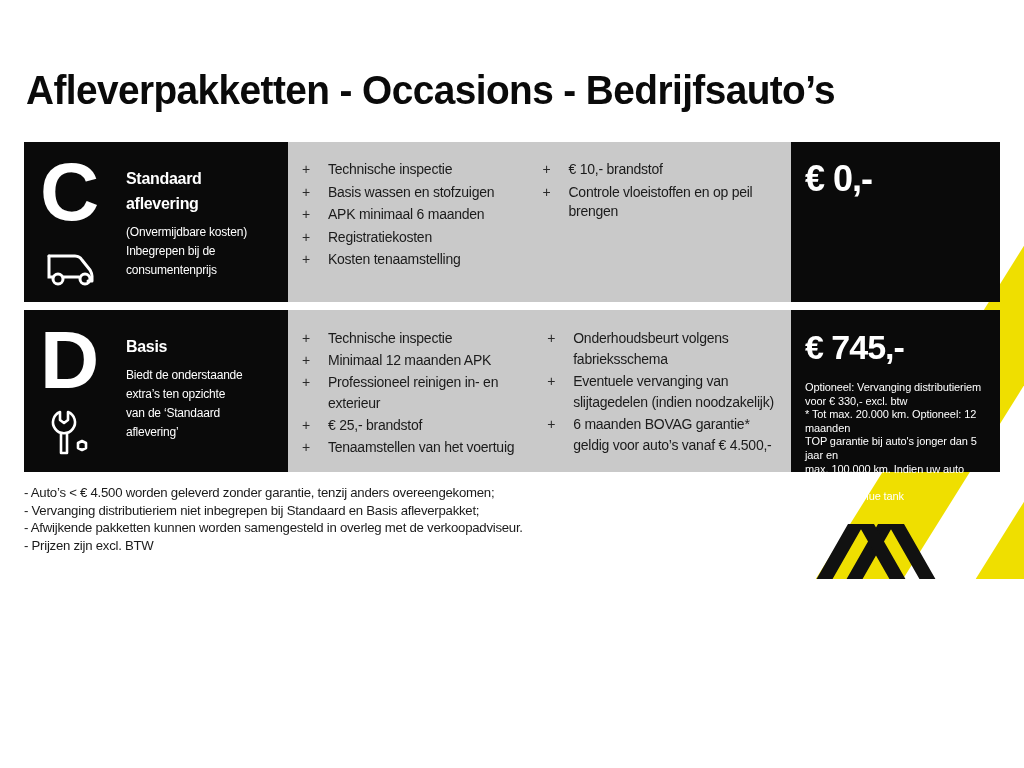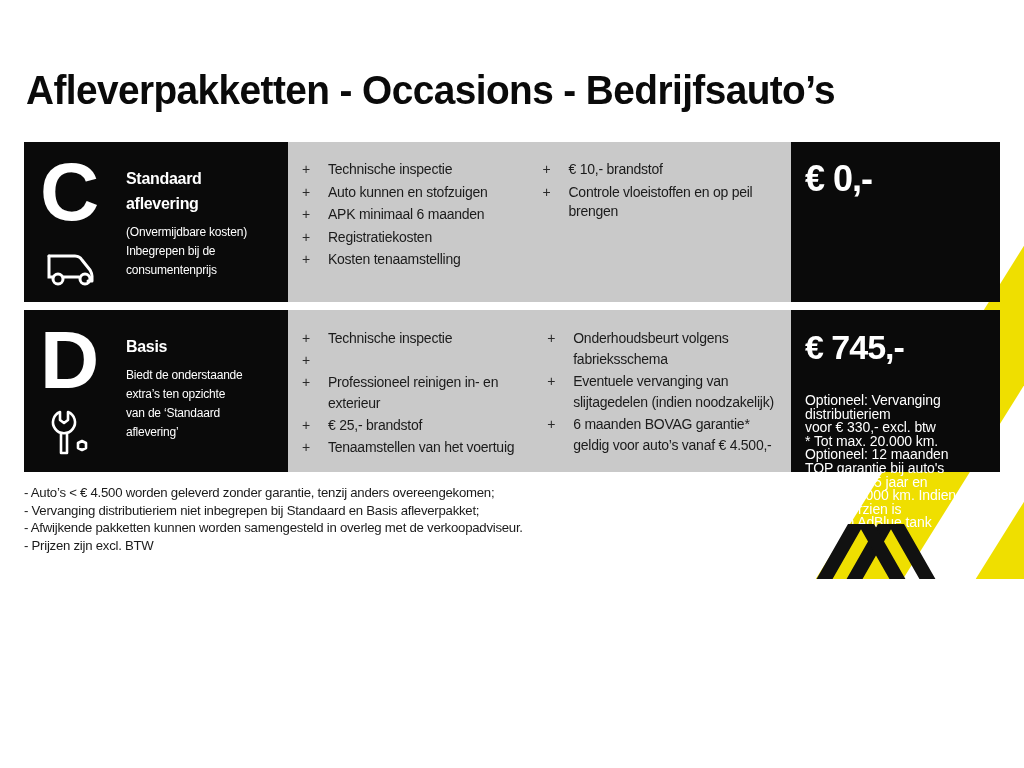--- a/index.html
+++ b/index.html
@@ -115,22 +115,22 @@
   
   .price-big {
     font-size: 36px;
     font-weight: bold;
     letter-spacing: -1px;
     line-height: 42px;
     white-space: nowrap;
   }
   .price-small { font-size: 34px; }
   .fineprint {
-    margin-top: 26px;
-    font-size: 14px;
+    margin-top: 13px;
+    font-size: 11px;
     line-height: 13.6px;
     letter-spacing: -0.1px;
     color: #ffffff;
   }
 
   
   .footnotes {
     position: absolute;
     left: 24px; top: 484px;
     font-size: 13.2px;
@@ -193,21 +193,21 @@
     </div>
 
     <div class="panel-mid">
       <div class="col">
         <div class="bullet">
           <span class="plus">+</span>
           <span class="txt">Technische inspectie</span>
         </div>
         <div class="bullet">
           <span class="plus">+</span>
-          <span class="txt">Auto kunnen en stofzuigen</span>
+          <span class="txt">Basis wassen en stofzuigen</span>
         </div>
         <div class="bullet">
           <span class="plus">+</span>
           <span class="txt">APK minimaal 6 maanden</span>
         </div>
         <div class="bullet">
           <span class="plus">+</span>
           <span class="txt">Registratiekosten</span>
         </div>
         <div class="bullet">
@@ -257,20 +257,21 @@
     </div>
 
     <div class="panel-mid">
       <div class="col-wide">
         <div class="bullet">
           <span class="plus">+</span>
           <span class="txt">Technische inspectie</span>
         </div>
         <div class="bullet">
           <span class="plus">+</span>
+          <span class="txt">Minimaal 12 maanden APK</span>
         </div>
         <div class="bullet">
           <span class="plus">+</span>
           <span class="txt">Professioneel reinigen in- en exterieur</span>
         </div>
         <div class="bullet">
           <span class="plus">+</span>
           <span class="txt">€ 25,- brandstof</span>
         </div>
         <div class="bullet">

